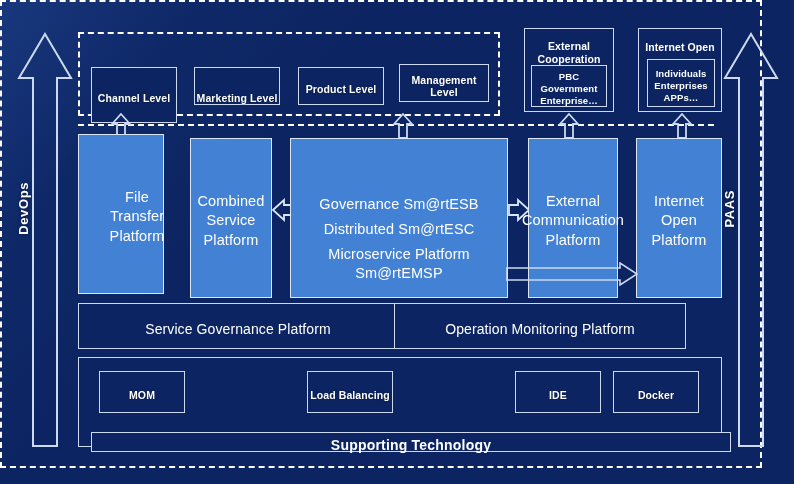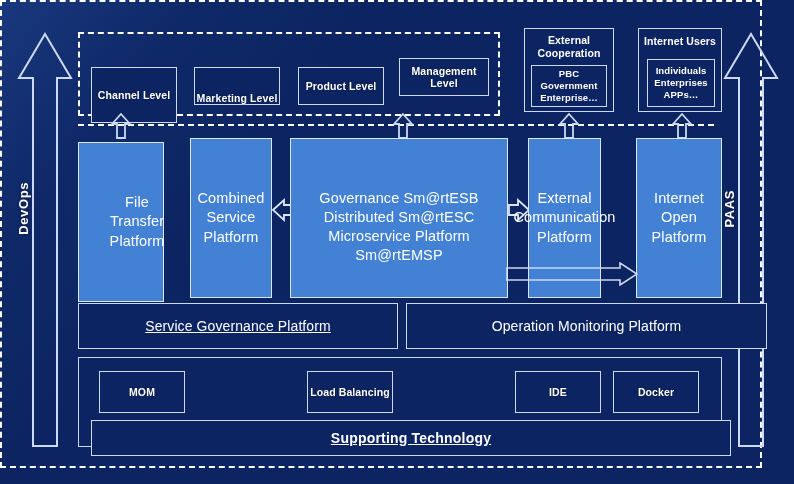--- a/index.html
+++ b/index.html
@@ -46,20 +46,21 @@
     background: transparent;
   }
   .outer-zone {
     border: 2px dashed #ffffff;
   }
 
   .lbl {
     display: block;
     line-height: 1.18;
     letter-spacing: 0.1px;
+    margin-top: 6px;
   }
 
   
   .chip-label {
     font-size: 10.5px;
     font-weight: 700;
     letter-spacing: 0.1px;
     text-shadow: 0 0 2px rgba(0,0,0,0.45);
   }
   .tiny-label {
@@ -141,33 +142,33 @@
 
   <div class="box dark-box" style="left:91px; top:67px; width:86px; height:56px;">
     <span class="lbl chip-label">Channel Level</span>
   </div>
   <div class="box dark-box" style="left:194px; top:67px; width:86px; height:38px;align-items:flex-end;">
     <span class="lbl chip-label">Marketing Level</span>
   </div>
   <div class="box dark-box" style="left:298px; top:67px; width:86px; height:38px;">
     <span class="lbl chip-label">Product Level</span>
   </div>
-  <div class="box dark-box" style="left:399px; top:58px; width:90px; height:38px;">
+  <div class="box dark-box" style="left:399px; top:64px; width:90px; height:38px;">
     <span class="lbl chip-label">Management Level</span>
   </div>
 
   <div class="box dark-box" style="left:524px; top:28px; width:90px; height:84px; display:block;">
     <div class="lbl head-label" style="text-align:center; padding-top:5px;">External Cooperation</div>
     <div class="box dark-box" style="position:absolute; left:6px; top:36px; width:76px; height:42px;">
       <span class="lbl tiny-label" style="padding:0 3px;">PBC Government Enterprise…</span>
     </div>
   </div>
 
   <div class="box dark-box" style="left:638px; top:28px; width:84px; height:84px; display:block;">
-    <div class="lbl head-label" style="text-align:center; padding-top:6px;">Internet Users</div>
+    <div class="lbl head-label" style="text-align:center; padding-top:6px;">Internet Open</div>
     <div class="box dark-box" style="position:absolute; left:8px; top:30px; width:68px; height:48px;">
       <span class="lbl tiny-label" style="padding:0 4px;">Individuals Enterprises APPs…</span>
     </div>
   </div>
 
   <div class="hdash" style="left:78px; top:124px; width:636px;"></div>
 
   <div class="conn" style="left:110px; top:113px; width:22px; height:26px;">
     <svg width="22" height="26" viewBox="0 0 22 26">
       <polygon points="11,1 20,11 15,11 15,25 7,25 7,11 2,11" fill="none" stroke="#cdd9ee" stroke-width="1.8"></polygon>
@@ -182,21 +183,21 @@
     <svg width="22" height="26" viewBox="0 0 22 26">
       <polygon points="11,1 20,11 15,11 15,25 7,25 7,11 2,11" fill="none" stroke="#cdd9ee" stroke-width="1.8"></polygon>
     </svg>
   </div>
   <div class="conn" style="left:671px; top:113px; width:22px; height:26px;">
     <svg width="22" height="26" viewBox="0 0 22 26">
       <polygon points="11,1 20,11 15,11 15,25 7,25 7,11 2,11" fill="none" stroke="#cdd9ee" stroke-width="1.8"></polygon>
     </svg>
   </div>
 
-  <div class="box blue-box" style="left:78px; top:142px; width:86px; height:160px;padding-left:32px;">
+  <div class="box blue-box" style="left:78px; top:134px; width:86px; height:160px;padding-left:32px;">
     <span class="lbl big-label" style="padding:0 6px;">File Transfer Platform</span>
   </div>
 
   <div class="box blue-box" style="left:190px; top:138px; width:82px; height:160px;">
     <span class="lbl big-label" style="padding:0 5px;">Combined Service Platform</span>
   </div>
 
   <div class="conn" style="left:272px; top:198px; width:22px; height:24px;">
     <svg width="22" height="24" viewBox="0 0 22 24">
       <polygon points="1,12 12,2 12,7 21,7 21,17 12,17 12,22" fill="none" stroke="#dbe6f5" stroke-width="1.8"></polygon>
@@ -210,53 +211,53 @@
       <span class="lbl big-label">Microservice Platform Sm@rtEMSP</span>
     </div>
   </div>
 
   <div class="conn" style="left:508px; top:198px; width:22px; height:24px;">
     <svg width="22" height="24" viewBox="0 0 22 24">
       <polygon points="21,12 10,2 10,7 1,7 1,17 10,17 10,22" fill="none" stroke="#dbe6f5" stroke-width="1.8"></polygon>
     </svg>
   </div>
 
-  <div class="box blue-box" style="left:528px; top:138px; width:73px; height:160px;justify-content:center;">
+  <div class="box blue-box" style="left:528px; top:138px; width:90px; height:160px;justify-content:center;">
     <span class="lbl big-label" style="padding:0 5px;">External Communication Platform</span>
   </div>
 
   <div class="box blue-box" style="left:636px; top:138px; width:86px; height:160px;">
     <span class="lbl big-label" style="padding:0 5px;">Internet Open Platform</span>
   </div>
 
   <div class="conn" style="left:506px; top:262px; width:132px; height:24px;">
     <svg width="132" height="24" viewBox="0 0 132 24">
       <polygon points="0,6 114,6 114,1 131,12 114,23 114,18 0,18" fill="none" stroke="#cdd9ee" stroke-width="1.6"></polygon>
     </svg>
   </div>
 
-  <div class="box dark-box" style="left:78px; top:303px; width:320px; height:46px;text-decoration:underline;">
+  <div class="box dark-box" style="left:78px; top:303px; width:320px; height:46px;">
     <span class="lbl mid-label">Service Governance Platform</span>
   </div>
-  <div class="box dark-box" style="left:406px; top:303px; width:361px; height:46px;">
+  <div class="box dark-box" style="left:394px; top:303px; width:292px; height:46px;">
     <span class="lbl mid-label">Operation Monitoring Platform</span>
   </div>
 
   <div class="box dark-box" style="left:78px; top:357px; width:644px; height:90px; display:block;"></div>
 
   <div class="box dark-box" style="left:99px; top:371px; width:86px; height:42px;">
     <span class="lbl chip-label">MOM</span>
   </div>
   <div class="box dark-box" style="left:307px; top:371px; width:86px; height:42px;">
     <span class="lbl chip-label" style="white-space:pre-line;">Load Balancing</span>
   </div>
   <div class="box dark-box" style="left:515px; top:371px; width:86px; height:42px;">
     <span class="lbl chip-label">IDE</span>
   </div>
   <div class="box dark-box" style="left:613px; top:371px; width:86px; height:42px;">
     <span class="lbl chip-label">Docker</span>
   </div>
 
-  <div class="box dark-box" style="left:91px; top:420px; width:640px; height:36px;text-decoration:underline;">
+  <div class="box dark-box" style="left:91px; top:432px; width:640px; height:20px;">
     <span class="lbl support-label">Supporting Technology</span>
   </div>
 
 </div>
 
 </body></html>

